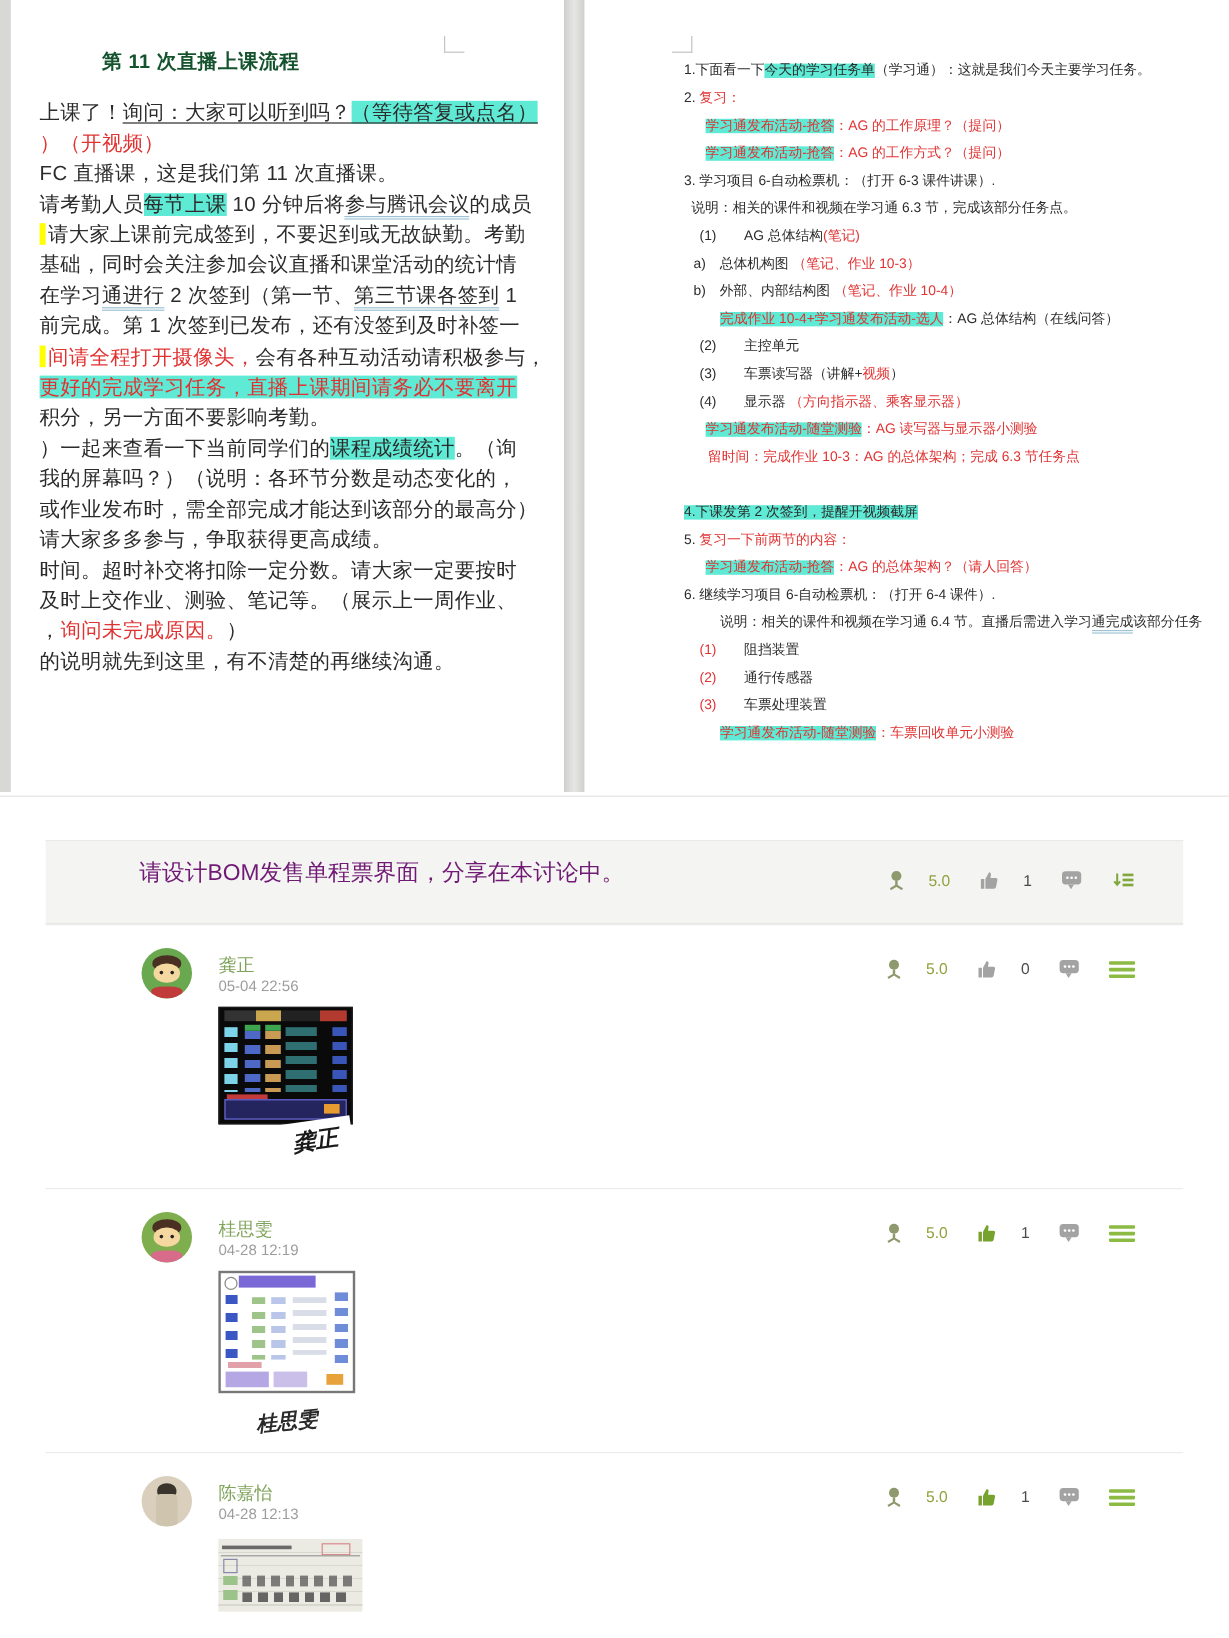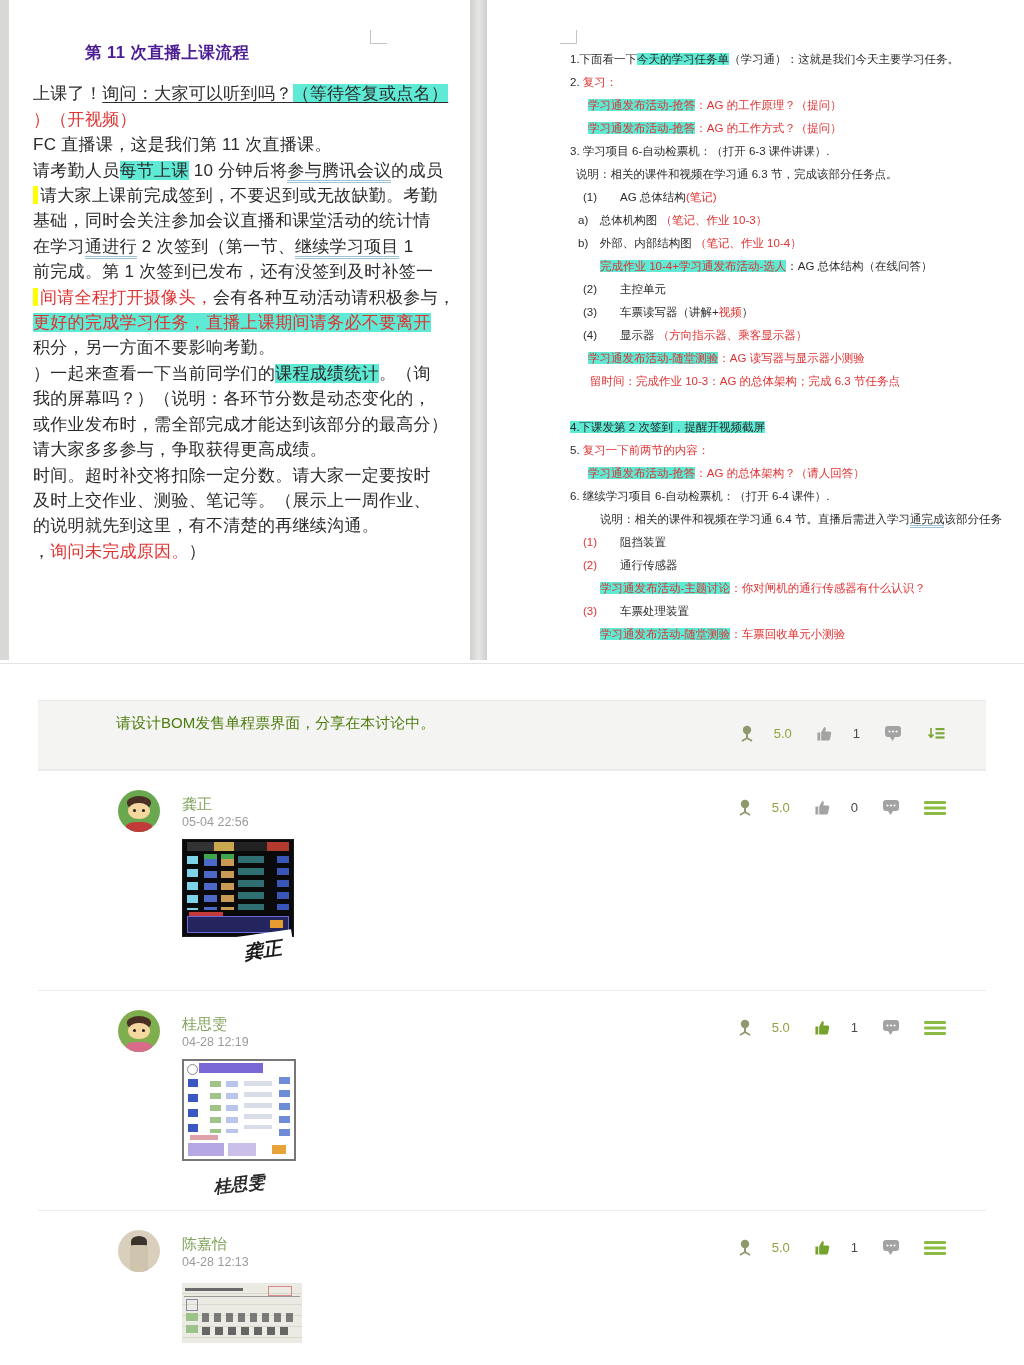--- a/index.html
+++ b/index.html
@@ -11,35 +11,35 @@
   .docs{position:absolute;left:0;top:0;width:1024px;height:663px;background:#fff;border-bottom:1px solid #e4e4e2;}
   .edge-strip{position:absolute;left:0;top:0;width:9px;height:660px;background:#d8d8d6;}
   .page-divider{position:absolute;left:470px;top:0;width:17px;height:660px;
                 background:linear-gradient(90deg,#cfcfcd,#e6e6e4 50%,#cfcfcd);}
   .corner{position:absolute;width:16px;height:13px;}
   .corner.cl{left:370px;top:30px;border-left:1px solid #c4c4c2;border-bottom:1px solid #c4c4c2;}
   .corner.cr{left:560px;top:30px;border-right:1px solid #c4c4c2;border-bottom:1px solid #c4c4c2;}
 
   .doc{position:absolute;color:#2b2b2b;}
   .doc-left{left:33px;top:40px;width:432px;font-size:17px;line-height:25.4px;letter-spacing:.3px;}
-  .doc-left h1{font-size:16.5px;font-weight:600;margin:0 0 16px 52px;letter-spacing:.5px;color:#4c1d95;}
+  .doc-left h1{font-size:16.5px;font-weight:600;margin:0 0 16px 52px;letter-spacing:.5px;color:#14532d;}
   .doc-right{left:570px;top:48px;width:452px;font-size:11.5px;line-height:23px;}
 
   .dline{white-space:nowrap;}
   .dline.blank{height:23px;}
   .s-h{background:#5eead4;}
   .s-r{color:#e13232;}
   .s-u{text-decoration:underline;text-underline-offset:3px;}
   .s-ug{border-bottom:3px double #9fc3d4;}
   .s-bar{display:inline-block;width:5px;height:18px;background:#ffff00;vertical-align:-3px;margin-right:2px;}
 
   
   .forum{position:absolute;left:38px;top:700px;width:948px;}
   .topic{position:relative;height:70px;background:#f4f4f2;border-top:1px solid #e9e9e6;border-bottom:1px solid #e9e9e6;box-sizing:border-box;}
-  .topic-text{padding:13px 0 0 78px;font-size:15px;color:#4d7c0f;}
+  .topic-text{padding:13px 0 0 78px;font-size:19px;color:#701a75;}
   .actions{display:flex;align-items:center;gap:24px;}
   .topic .actions{position:absolute;right:40px;top:24px;}
   .act{display:flex;align-items:center;gap:20px;cursor:pointer;}
   .act em{font-style:normal;font-size:13px;}
   .score-num{color:#93a23e;}
   .like-num{color:#4a4a4a;}
   .thumb{color:#a3a3a3;}
   .thumb.liked{color:#76a22e;}
 
   .post{position:relative;border-top:1px solid #ececea;box-sizing:border-box;}
@@ -121,33 +121,33 @@
 
     <div class="doc doc-left">
       <h1>第 11 次直播上课流程</h1>
       <div id="left-lines">
           <div class="dline"><span>上课了！</span><span class="s-u">询问：大家可以听到吗？</span><span class="s-h s-u">（等待答复或点名）</span></div>
           <div class="dline"><span class="s-r">）（开视频）</span></div>
           <div class="dline"><span>FC 直播课，这是我们第 11 次直播课。</span></div>
           <div class="dline"><span>请考勤人员</span><span class="s-h">每节上课</span><span> 10 分钟后将</span><span class="s-ug">参与腾讯会议</span><span>的成员</span></div>
           <div class="dline"><span class="s-bar"></span><span>请大家上课前完成签到，不要迟到或无故缺勤。考勤</span></div>
           <div class="dline"><span>基础，同时会关注参加会议直播和课堂活动的统计情</span></div>
-          <div class="dline"><span>在学习</span><span class="s-ug">通进行</span><span> 2 次签到（第一节、</span><span class="s-ug">继续学习项目</span><span> 1</span></div>
+          <div class="dline"><span>在学习</span><span class="s-ug">通进行</span><span> 2 次签到（第一节、</span><span class="s-ug">第三节课各签到</span><span> 1</span></div>
           <div class="dline"><span>前完成。第 1 次签到已发布，还有没签到及时补签一</span></div>
           <div class="dline"><span class="s-bar"></span><span class="s-r">间请全程打开摄像头，</span><span>会有各种互动活动请积极参与，</span></div>
           <div class="dline"><span class="s-h s-r">更好的完成学习任务，直播上课期间请务必不要离开</span></div>
           <div class="dline"><span>积分，另一方面不要影响考勤。</span></div>
           <div class="dline"><span>）一起来查看一下当前同学们的</span><span class="s-h">课程成绩统计</span><span>。（询</span></div>
           <div class="dline"><span>我的屏幕吗？）（说明：各环节分数是动态变化的，</span></div>
           <div class="dline"><span>或作业发布时，需全部完成才能达到该部分的最高分）</span></div>
           <div class="dline"><span>请大家多多参与，争取获得更高成绩。</span></div>
           <div class="dline"><span>时间。超时补交将扣除一定分数。请大家一定要按时</span></div>
           <div class="dline"><span>及时上交作业、测验、笔记等。（展示上一周作业、</span></div>
+          <div class="dline"><span>，</span><span class="s-r">询问未完成原因。</span><span>）</span></div>
           <div class="dline"><span>的说明就先到这里，有不清楚的再继续沟通。</span></div>
-          <div class="dline"><span>，</span><span class="s-r">询问未完成原因。</span><span>）</span></div>
         </div>
     </div>
 
     <div class="doc doc-right">
       <div id="right-lines">
           <div class="dline"><span>1.下面看一下</span><span class="s-h">今天的学习任务单</span><span>（学习通）：这就是我们今天主要学习任务。</span></div>
           <div class="dline"><span>2. </span><span class="s-r">复习：</span></div>
           <div class="dline" style="padding-left: 18px;"><span class="s-h s-r">学习通发布活动-抢答</span><span class="s-r">：AG 的工作原理？（提问）</span></div>
           <div class="dline" style="padding-left: 18px;"><span class="s-h s-r">学习通发布活动-抢答</span><span class="s-r">：AG 的工作方式？（提问）</span></div>
           <div class="dline"><span>3. 学习项目 6-自动检票机：（打开 6-3 课件讲课）.</span></div>
@@ -162,21 +162,20 @@
           <div class="dline" style="padding-left: 18px;"><span class="s-h s-r">学习通发布活动-随堂测验</span><span class="s-r">：</span><span class="s-r">AG 读写器与显示器小测验</span></div>
           <div class="dline" style="padding-left: 20px;"><span class="s-r">留时间：完成作业 10-3：AG 的总体架构；完成 6.3 节任务点</span></div>
           <div class="dline blank"></div>
           <div class="dline"><span class="s-h">4.下课发第 2 次签到，提醒开视频截屏</span></div>
           <div class="dline"><span>5. </span><span class="s-r">复习一下前两节的内容：</span></div>
           <div class="dline" style="padding-left: 18px;"><span class="s-h s-r">学习通发布活动-抢答</span><span class="s-r">：AG 的总体架构？（请人回答）</span></div>
           <div class="dline"><span>6. 继续学习项目 6-自动检票机：（打开 6-4 课件）.</span></div>
           <div class="dline" style="padding-left: 30px;"><span>说明：相关的课件和视频在学习通 6.4 节。直播后需进入学习</span><span class="s-ug">通完成</span><span>该部分任务</span></div>
           <div class="dline" style="padding-left: 13px;"><span class="s-r">(1)</span><span>　　阻挡装置</span></div>
           <div class="dline" style="padding-left: 13px;"><span class="s-r">(2)</span><span>　　通行传感器</span></div>
-          <div class="dline" style="padding-left: 30px;"><span class="s-h s-r">学习通发布活动-主题讨论</span><span class="s-r">：</span><span class="s-r">你对闸机的通行传感器有什么认识？</span></div>
           <div class="dline" style="padding-left: 13px;"><span class="s-r">(3)</span><span>　　车票处理装置</span></div>
           <div class="dline" style="padding-left: 30px;"><span class="s-h s-r">学习通发布活动-随堂测验</span><span class="s-r">：</span><span class="s-r">车票回收单元小测验</span></div>
         </div>
     </div>
   </div>
 
   <div class="forum">
 
     <div class="topic">
       <div class="topic-text">请设计BOM发售单程票界面，分享在本讨论中。</div>

